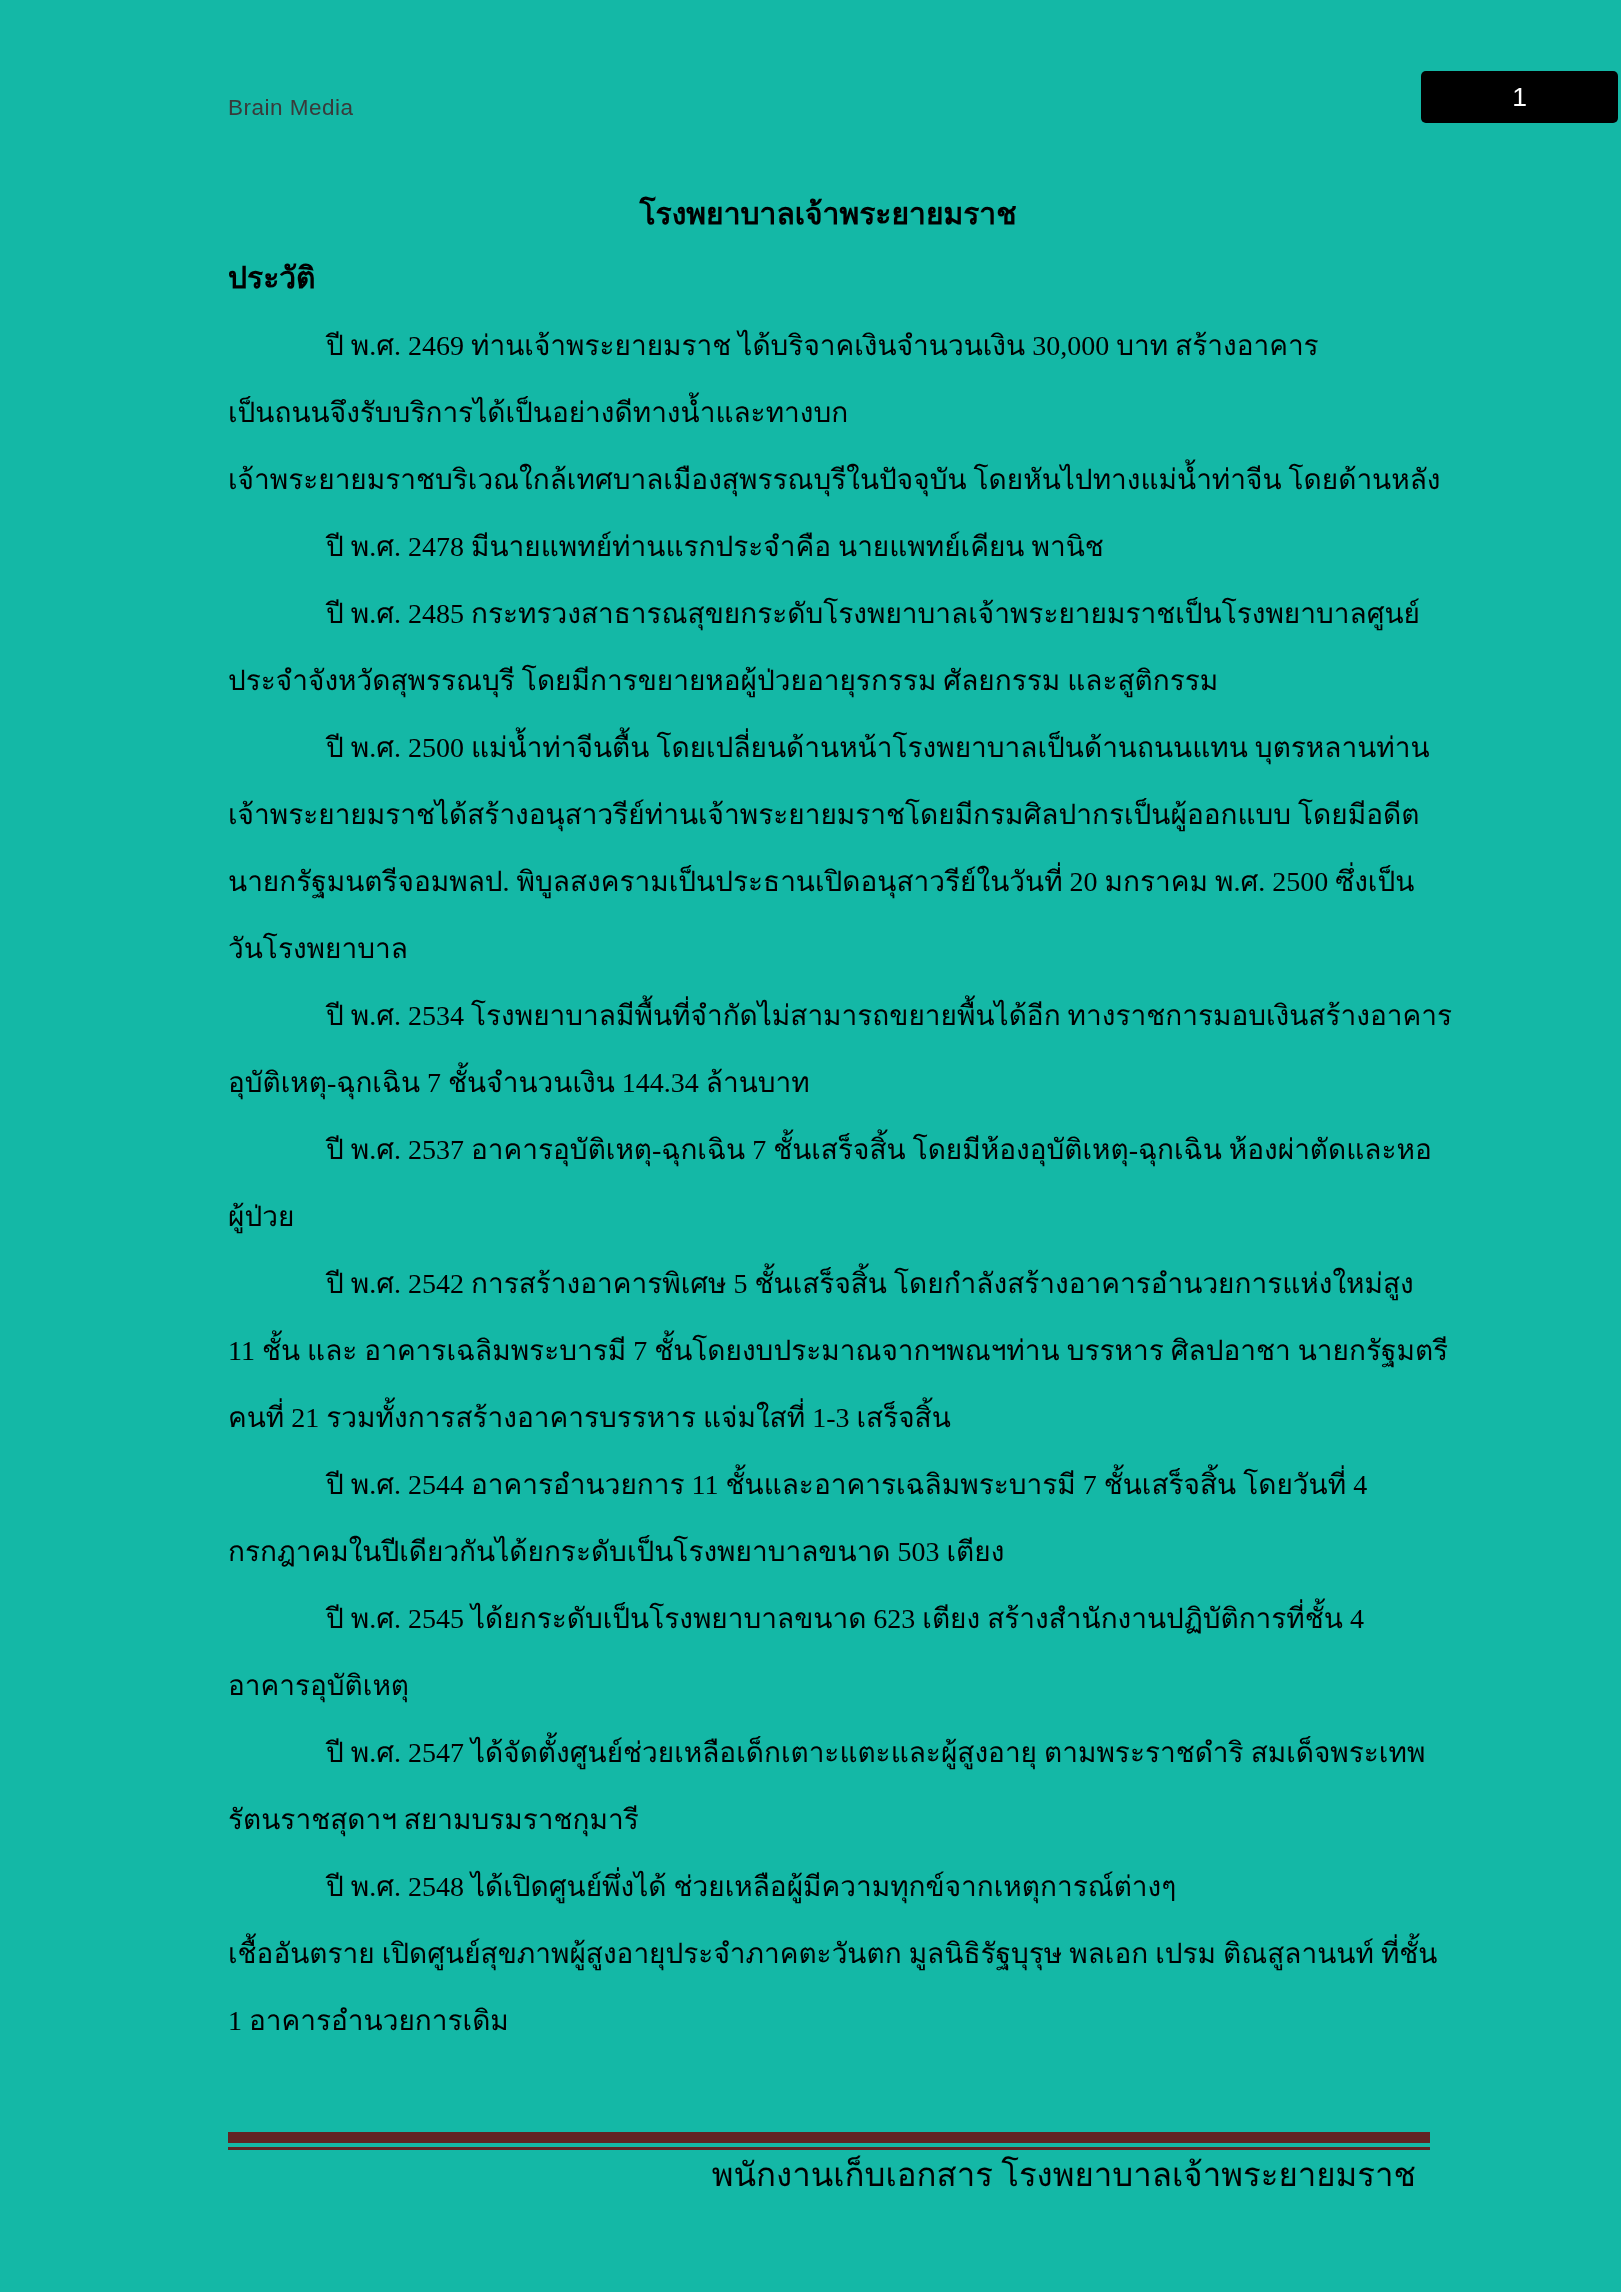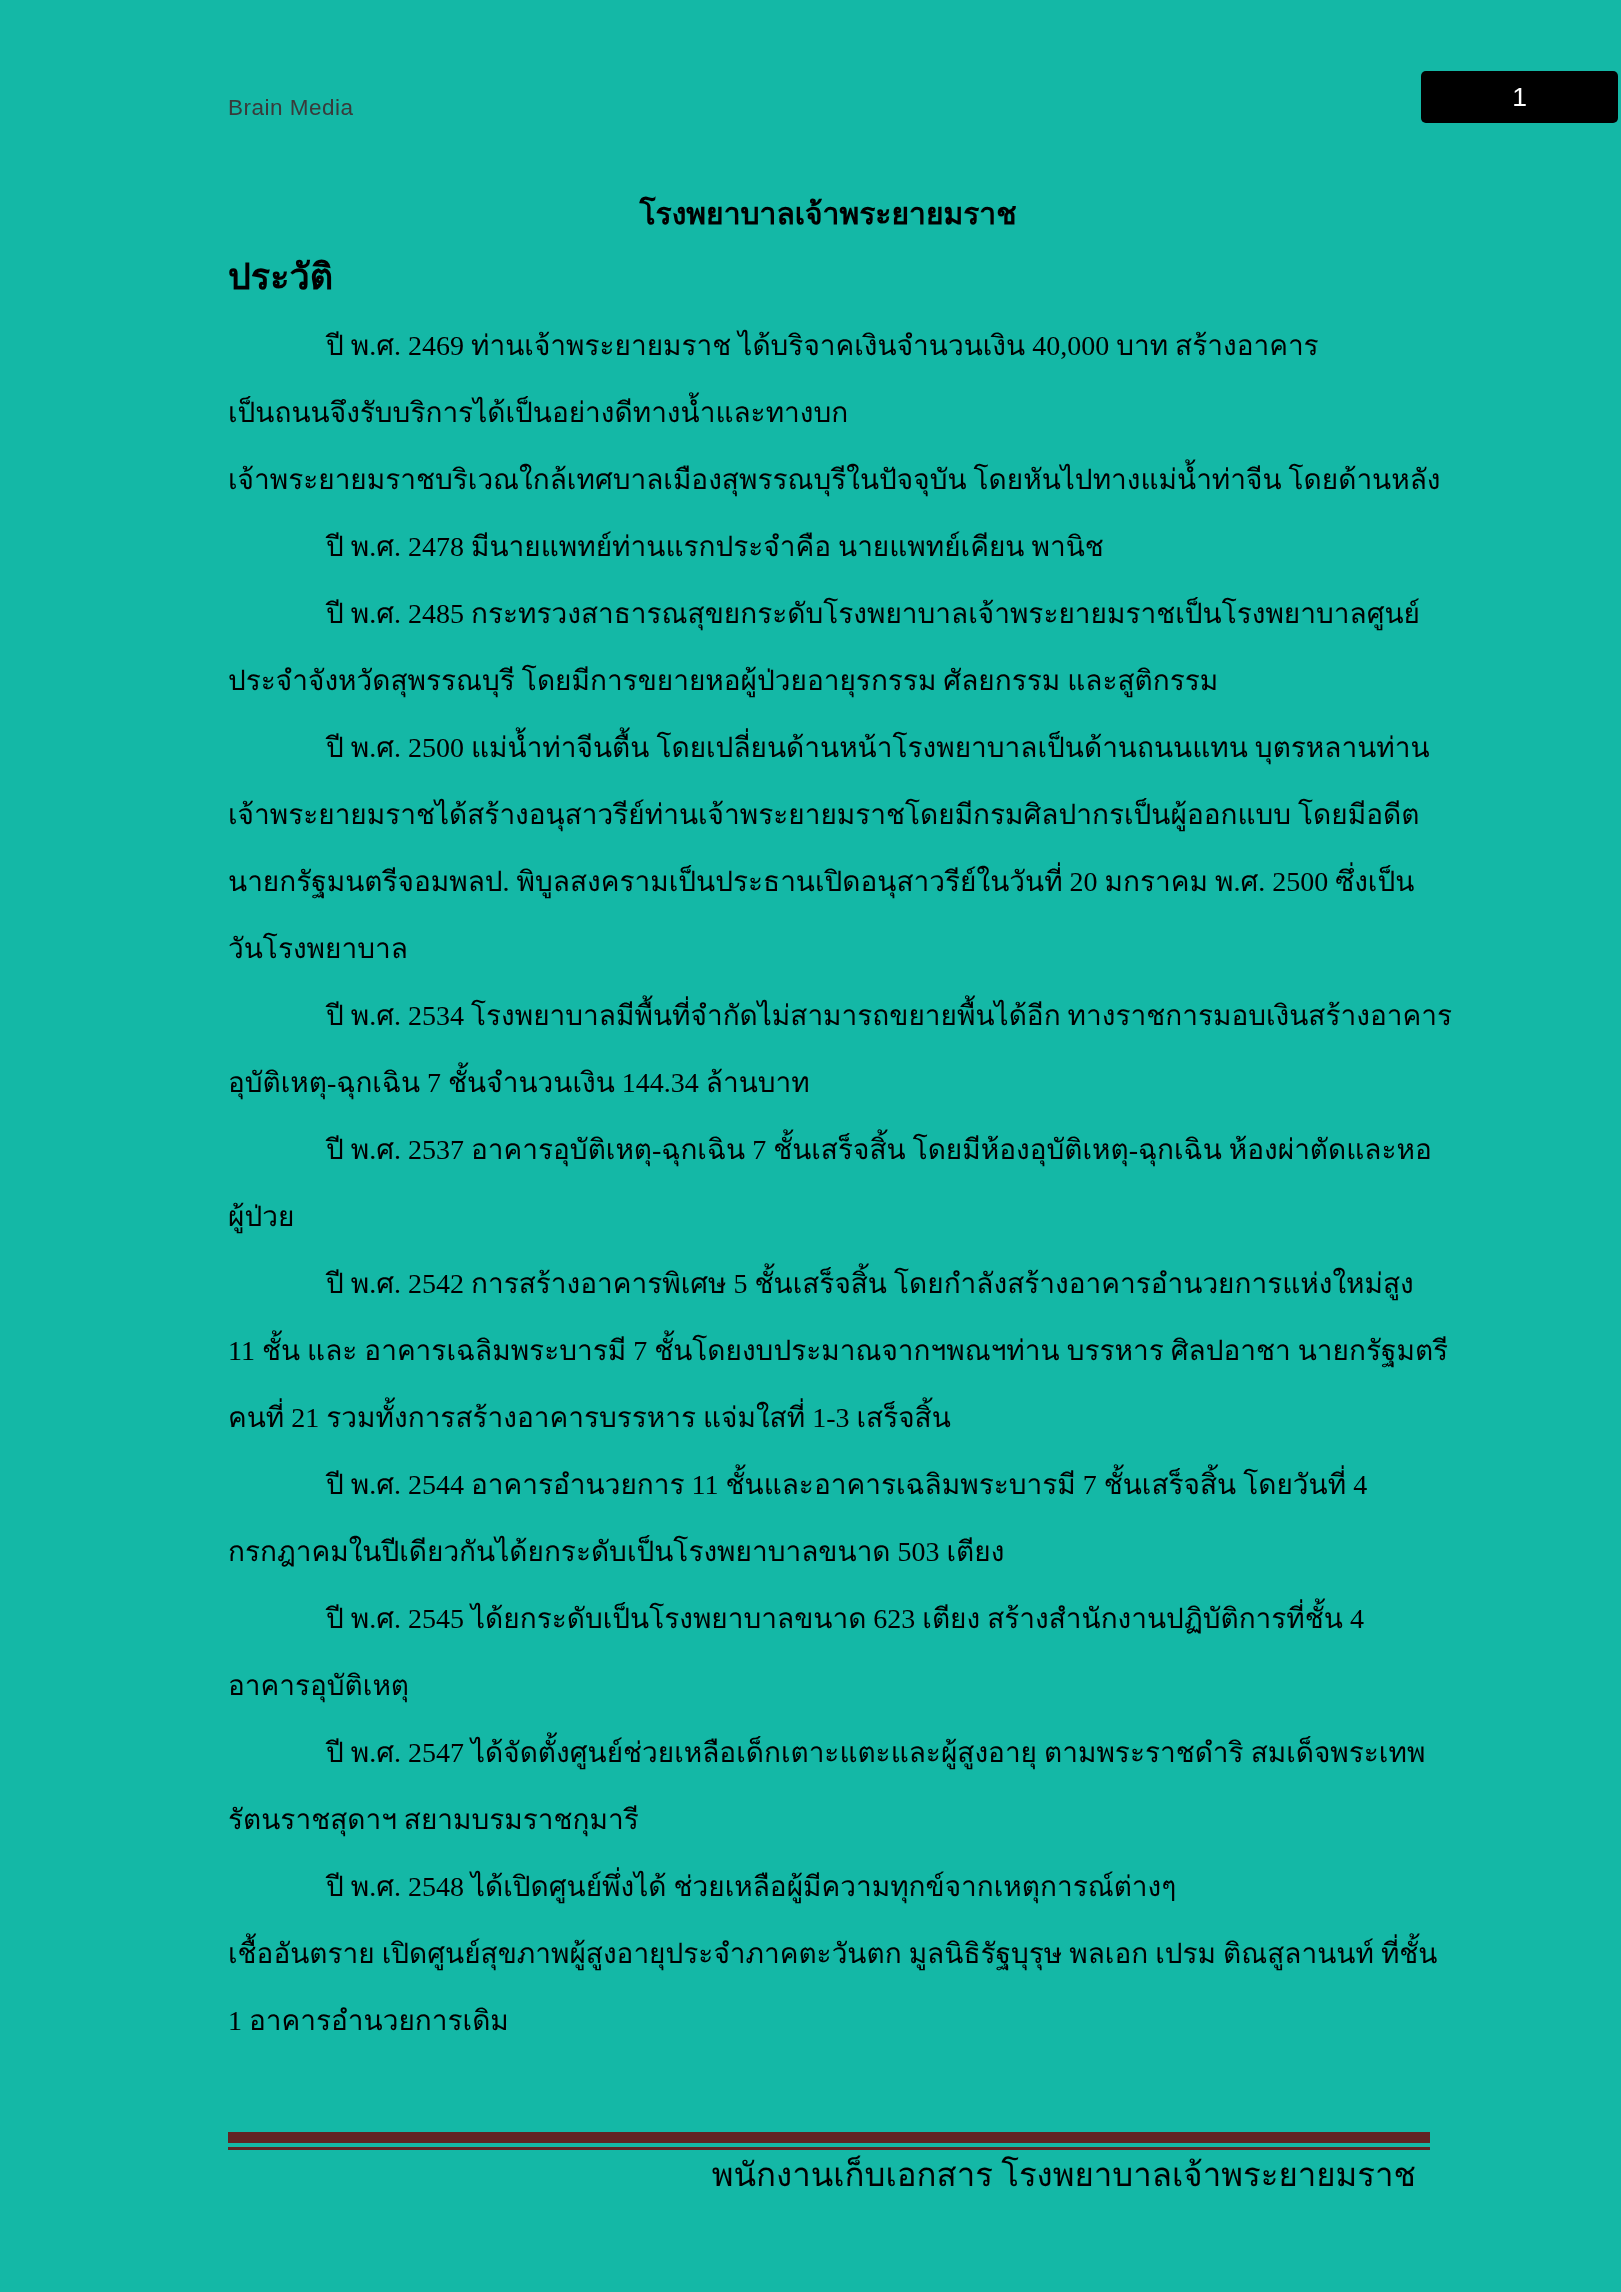--- a/index.html
+++ b/index.html
@@ -54,21 +54,21 @@
     font-weight: bold;
     font-size: 30px;
     line-height: 49px;
     white-space: nowrap;
   }
   .section-heading {
     position: absolute;
     left: 228px;
     top: 254px;
     font-weight: bold;
-    font-size: 36px;
+    font-size: 30px;
     line-height: 47px;
     white-space: nowrap;
   }
   .body-text {
     position: absolute;
     left: 228px;
     top: 312px;
     width: 1206px;
     font-size: 28px;
   }
@@ -116,21 +116,21 @@
 
   <div class="pagebox">
     <span>1</span>
   </div>
 
   <div class="doc-title">โรงพยาบาลเจ้าพระยายมราช</div>
 
   <div class="section-heading">ประวัติ</div>
 
   <div class="body-text">
-      <div class="line indent">ปี พ.ศ. 2469 ท่านเจ้าพระยายมราช ได้บริจาคเงินจำนวนเงิน 40,000 บาท สร้างอาคาร</div>
+      <div class="line indent">ปี พ.ศ. 2469 ท่านเจ้าพระยายมราช ได้บริจาคเงินจำนวนเงิน 30,000 บาท สร้างอาคาร</div>
       <div class="line">เป็นถนนจึงรับบริการได้เป็นอย่างดีทางน้ำและทางบก</div>
       <div class="line">เจ้าพระยายมราชบริเวณใกล้เทศบาลเมืองสุพรรณบุรีในปัจจุบัน โดยหันไปทางแม่น้ำท่าจีน โดยด้านหลัง</div>
       <div class="line indent">ปี พ.ศ. 2478 มีนายแพทย์ท่านแรกประจำคือ นายแพทย์เคียน พานิช</div>
       <div class="line indent">ปี พ.ศ. 2485 กระทรวงสาธารณสุขยกระดับโรงพยาบาลเจ้าพระยายมราชเป็นโรงพยาบาลศูนย์</div>
       <div class="line">ประจำจังหวัดสุพรรณบุรี โดยมีการขยายหอผู้ป่วยอายุรกรรม ศัลยกรรม และสูติกรรม</div>
       <div class="line indent">ปี พ.ศ. 2500 แม่น้ำท่าจีนตื้น โดยเปลี่ยนด้านหน้าโรงพยาบาลเป็นด้านถนนแทน บุตรหลานท่าน</div>
       <div class="line">เจ้าพระยายมราชได้สร้างอนุสาวรีย์ท่านเจ้าพระยายมราชโดยมีกรมศิลปากรเป็นผู้ออกแบบ โดยมีอดีต</div>
       <div class="line">นายกรัฐมนตรีจอมพลป. พิบูลสงครามเป็นประธานเปิดอนุสาวรีย์ในวันที่ 20 มกราคม พ.ศ. 2500 ซึ่งเป็น</div>
       <div class="line">วันโรงพยาบาล</div>
       <div class="line indent">ปี พ.ศ. 2534 โรงพยาบาลมีพื้นที่จำกัดไม่สามารถขยายพื้นได้อีก ทางราชการมอบเงินสร้างอาคาร</div>

